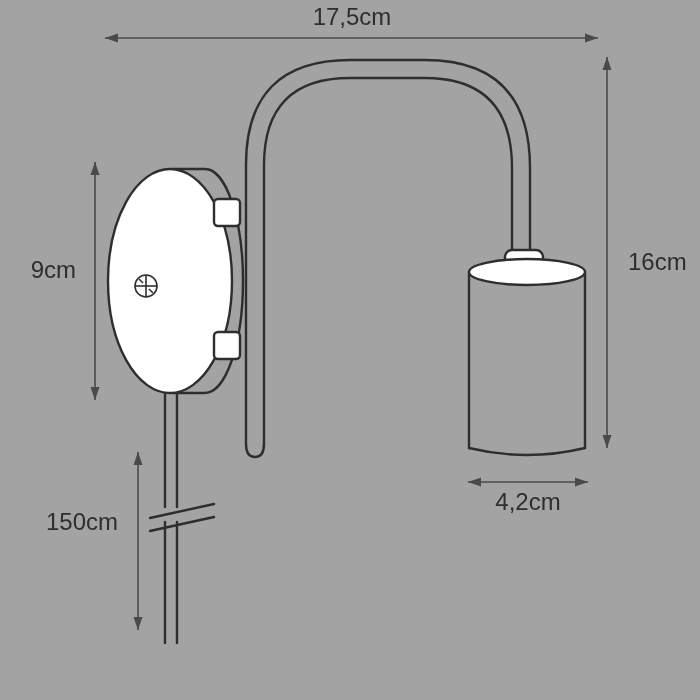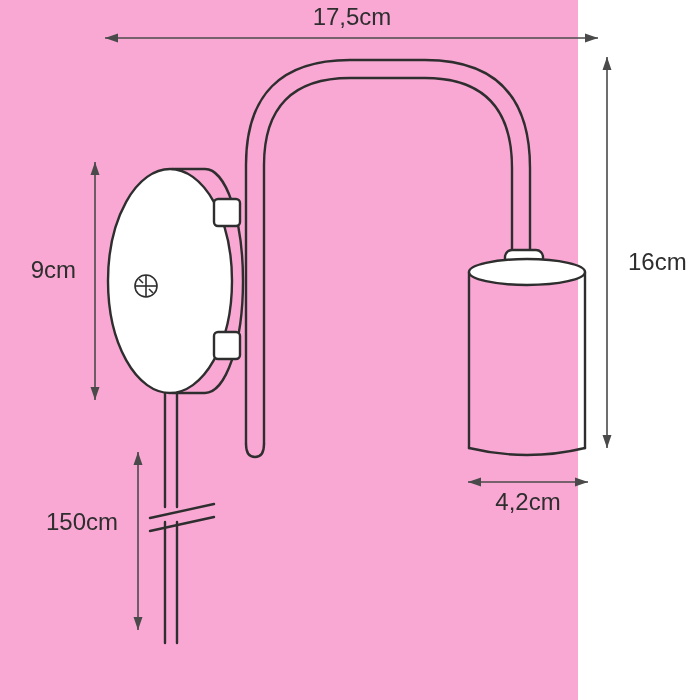--- a/index.html
+++ b/index.html
@@ -2,23 +2,23 @@
 <html><head>
 <meta charset="utf-8">
 <style>
   html, body {
     margin: 0;
     padding: 0;
     background: #ffffff;
   }
   .canvas {
     position: relative;
-    width: 578px;
+    width: 700px;
     height: 700px;
-    background: #f9a8d4;
+    background: #a3a3a3;
     font-family: "Liberation Sans", "DejaVu Sans", sans-serif;
   }
   svg { display: block; }
   .dim-line {
     stroke: #4a4a4a;
     stroke-width: 1.6;
     fill: none;
   }
   .dim-arrow {
     fill: #4a4a4a;

